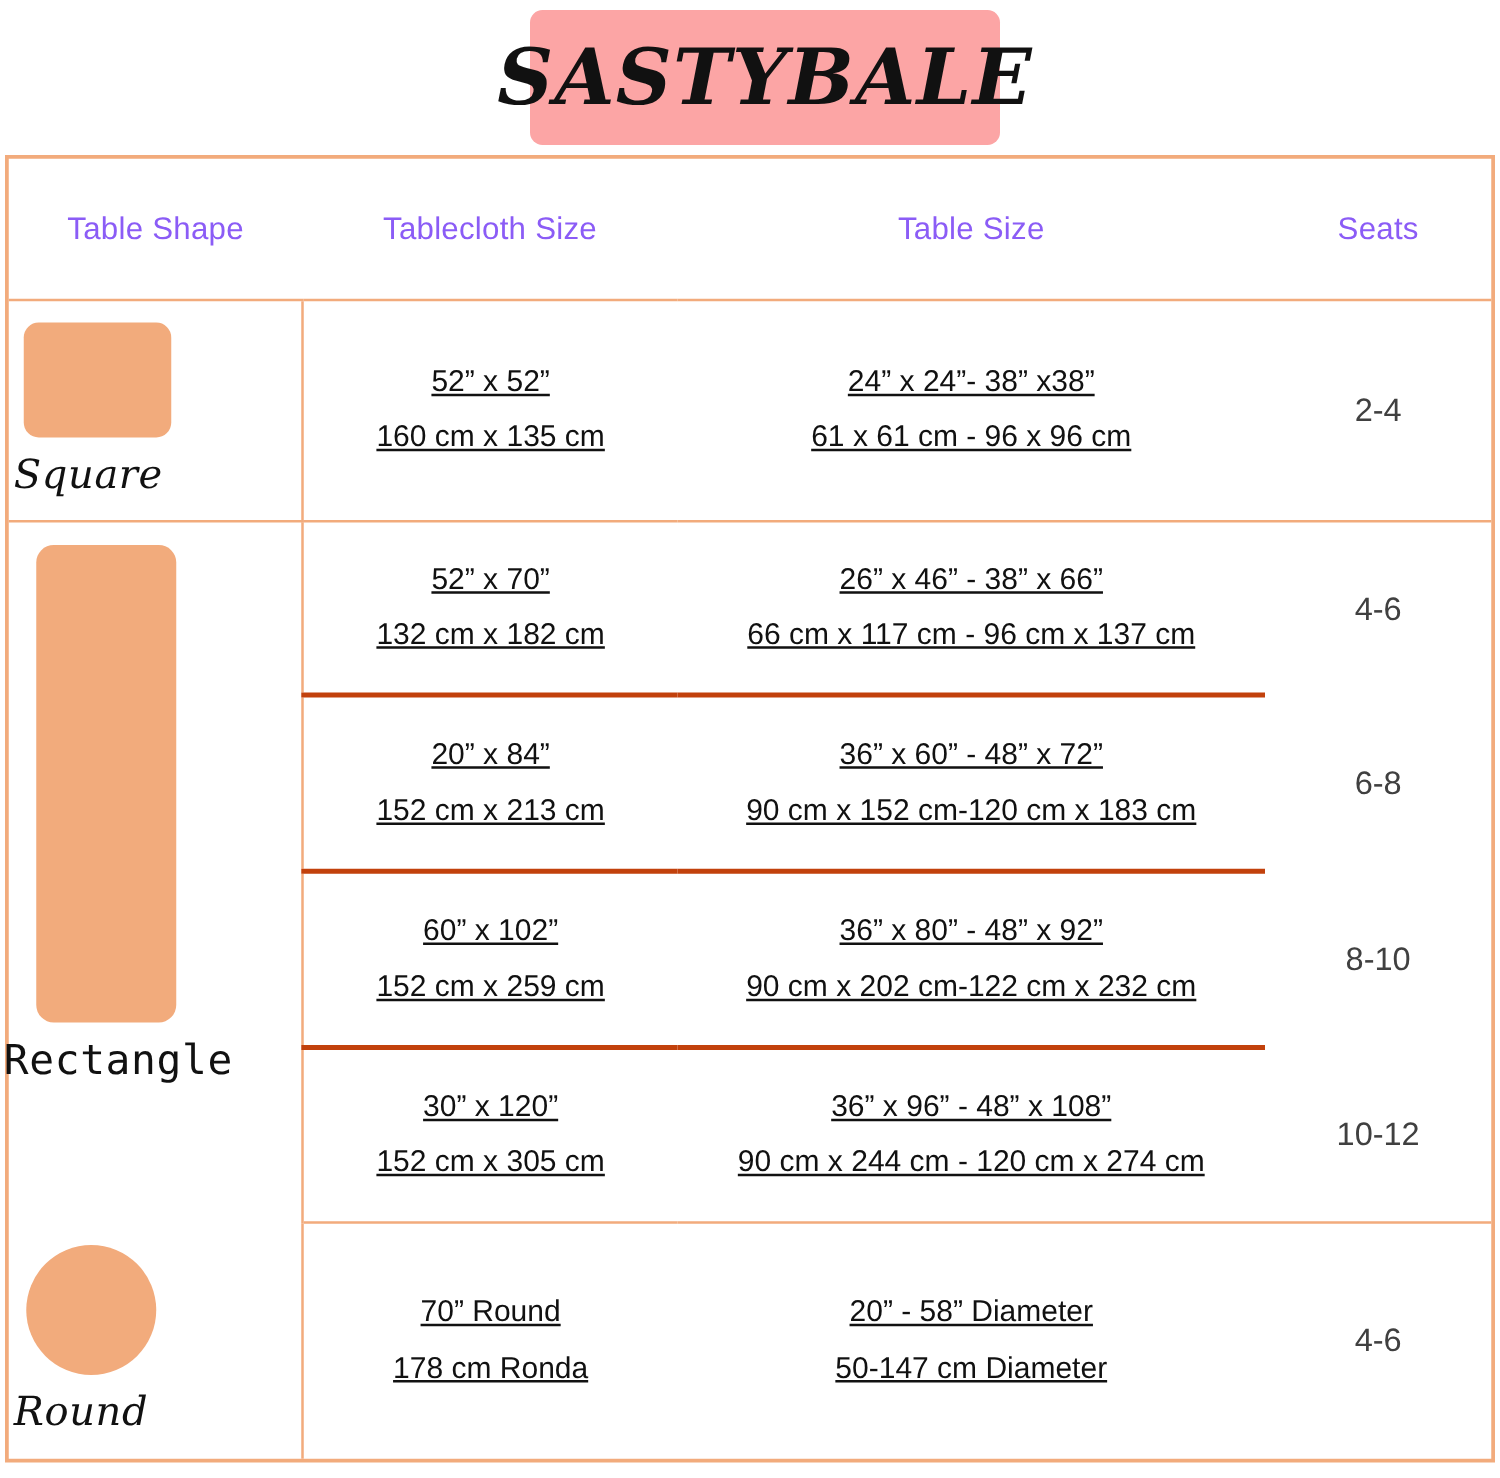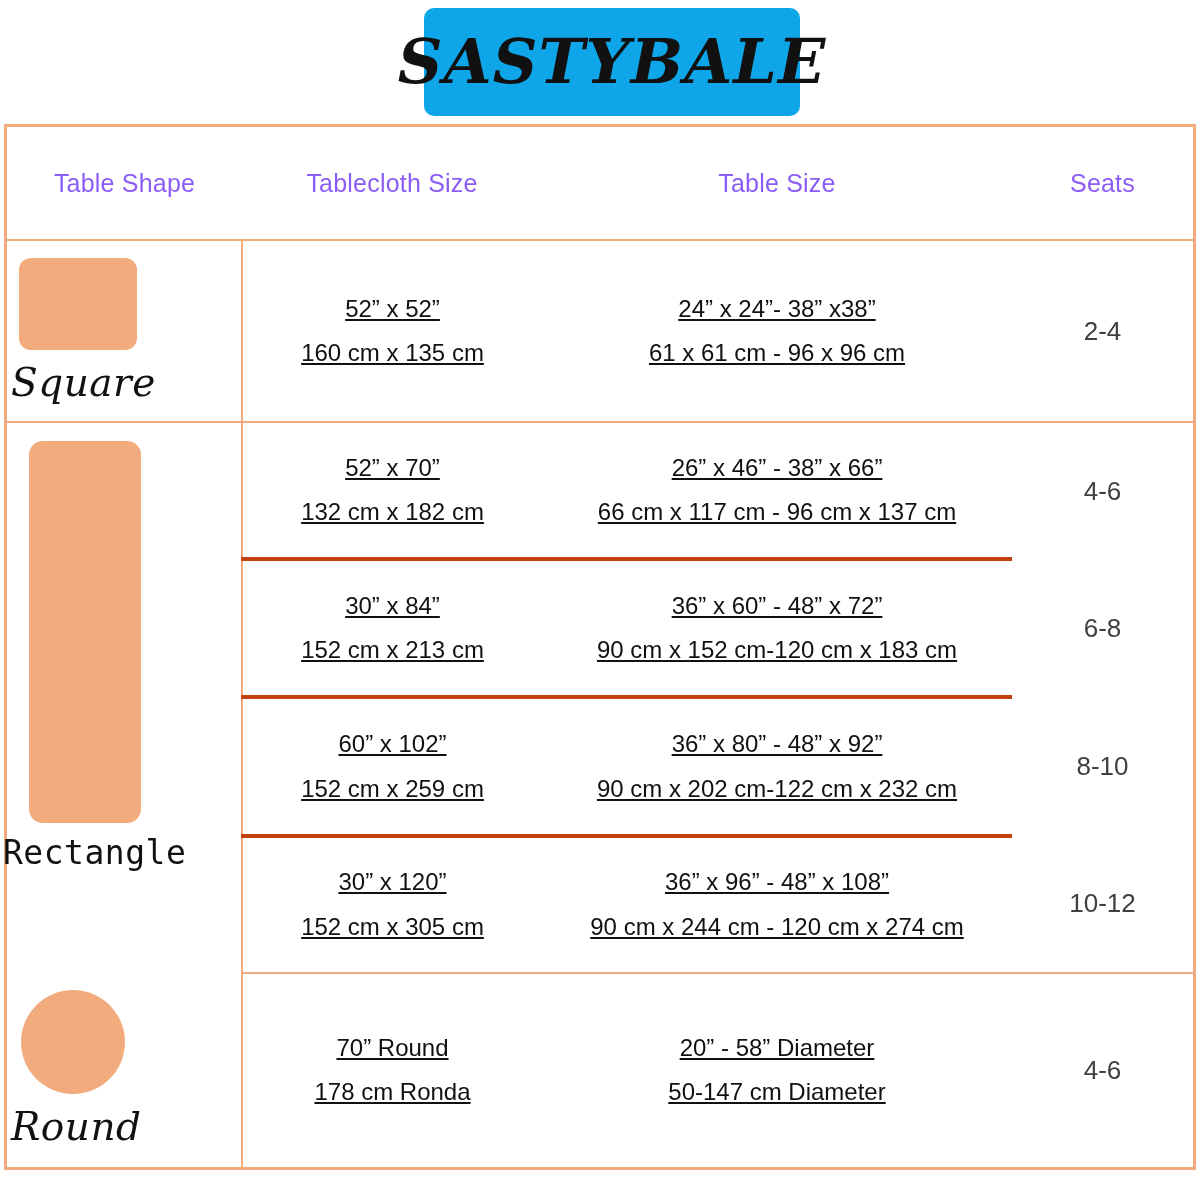--- a/index.html
+++ b/index.html
@@ -21,21 +21,21 @@
     height: 1182px;
     box-sizing: border-box;
   }
   
   .brand {
     position: absolute;
     left: 424px;
     top: 8px;
     width: 376px;
     height: 108px;
-    background: #0ea5e9;
+    background: #fca5a5;
     border-radius: 10px;
     display: flex;
     align-items: center;
     justify-content: center;
     z-index: 5;
   }
   .brand-text {
     font-family: "DejaVu Serif", serif;
     font-weight: bold;
     font-style: italic;
@@ -140,21 +140,21 @@
   .circ {
     width: 104px;
     height: 104px;
     background: #f2ab7c;
     border-radius: 50%;
     margin-left: 10px;
   }
   .shape-label {
     font-family: "DejaVu Serif", serif;
     font-style: italic;
-    font-size: 39px;
+    font-size: 32px;
     color: #111;
     margin-top: 10px;
     margin-left: 0px;
     letter-spacing: 0.5px;
   }
   .shape-label.rect-label {
     font-style: normal;
     font-family: "DejaVu Sans Mono", monospace;
     font-size: 33px;
     margin-left: -8px;
@@ -225,21 +225,21 @@
           </td>
           <td class="table-cell">
             <span class="line1">26” x 46” - 38” x 66”</span>
             <span class="line2">66 cm x 117 cm - 96 cm x 137 cm</span>
           </td>
           <td class="seats-cell">4-6</td>
         </tr>
 
         <tr class="inner-sep">
           <td class="cloth-cell">
-            <span class="line1">30” x 84”</span>
+            <span class="line1">20” x 84”</span>
             <span class="line2">152 cm x 213 cm</span>
           </td>
           <td class="table-cell">
             <span class="line1">36” x 60” - 48” x 72”</span>
             <span class="line2">90 cm x 152 cm-120 cm x 183 cm</span>
           </td>
           <td class="seats-cell">6-8</td>
         </tr>
 
         <tr class="inner-sep">

